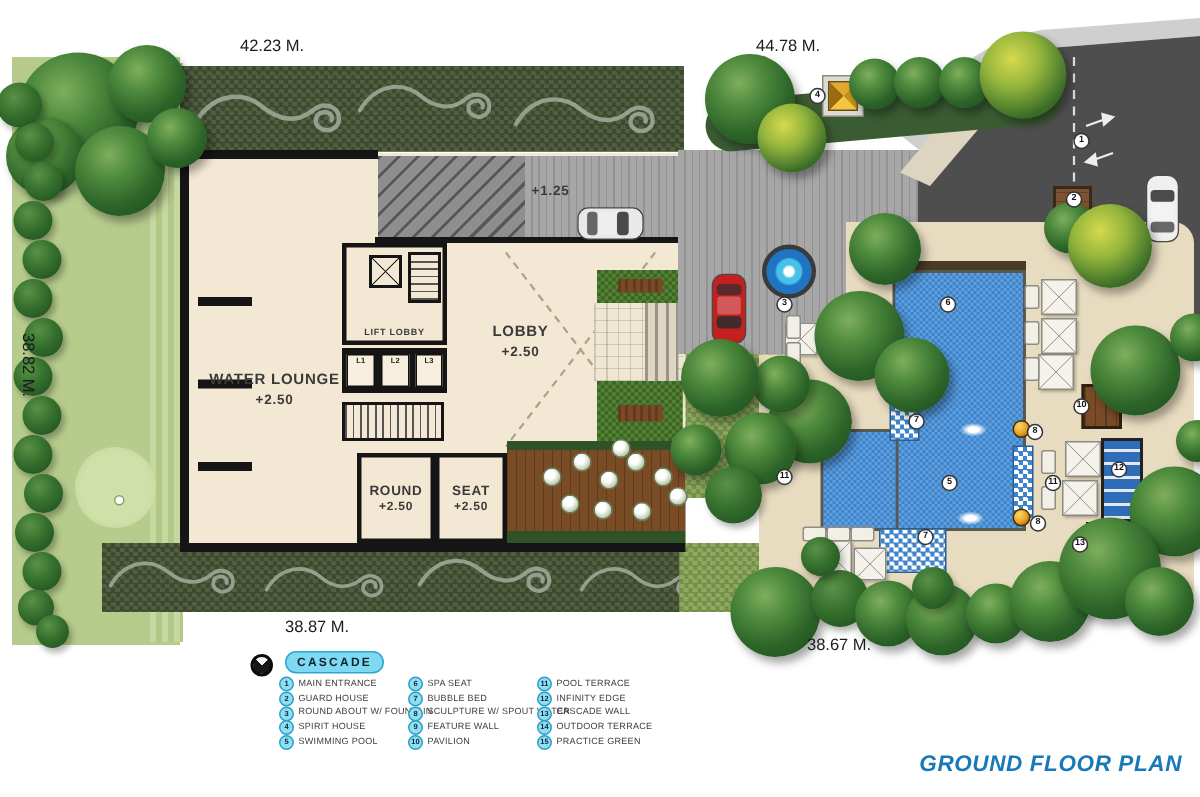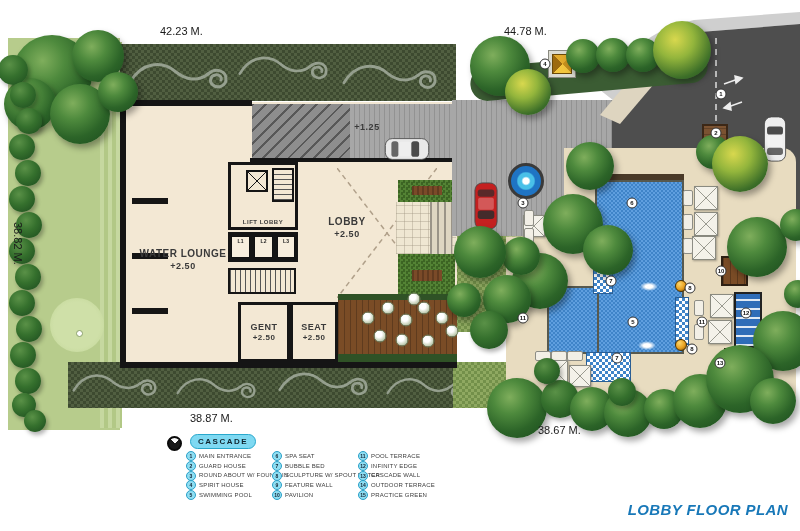--- a/index.html
+++ b/index.html
@@ -174,21 +174,21 @@
     <line x1="0" y1="0" x2="100" y2="130" stroke="#b0a08a" stroke-width="1.5" stroke-dasharray="5 4"></line>
     <line x1="100" y1="0" x2="0" y2="130" stroke="#b0a08a" stroke-width="1.5" stroke-dasharray="5 4"></line>
   </svg>
   <div class="room-label" style="left:318px;top:216px;width:58px;font-size:10px">
     <div>LOBBY</div>
     <div class="lvl" style="font-size:9px">+2.50</div>
   </div>
   <div class="room" style="left:238px;top:302px;width:52px;height:60px"></div>
   <div class="room" style="left:290px;top:302px;width:48px;height:60px"></div>
   <div class="room-label" style="left:240px;top:322px;width:48px;font-size:9px">
-    <div>GENT</div>
+    <div>ROUND</div>
     <div class="lvl" style="font-size:8px">+2.50</div>
   </div>
   <div class="room-label" style="left:290px;top:322px;width:48px;font-size:9px">
     <div>SEAT</div>
     <div class="lvl" style="font-size:8px">+2.50</div>
   </div>
 
   <div class="abs planter" style="left:398px;top:180px;width:57px;height:22px">
     <div class="abs soil" style="left:14px;top:6px;width:30px;height:9px"></div>
   </div>
@@ -426,14 +426,14 @@
     <div class="li">
         <span class="ln">14</span>
         <span class="lt">OUTDOOR TERRACE</span>
       </div>
     <div class="li">
         <span class="ln">15</span>
         <span class="lt">PRACTICE GREEN</span>
       </div>
   </div>
 
-  <div class="title">LOBBY FLOOR PLAN</div>
+  <div class="title">GROUND FLOOR PLAN</div>
 </div>
 
 </body></html>

